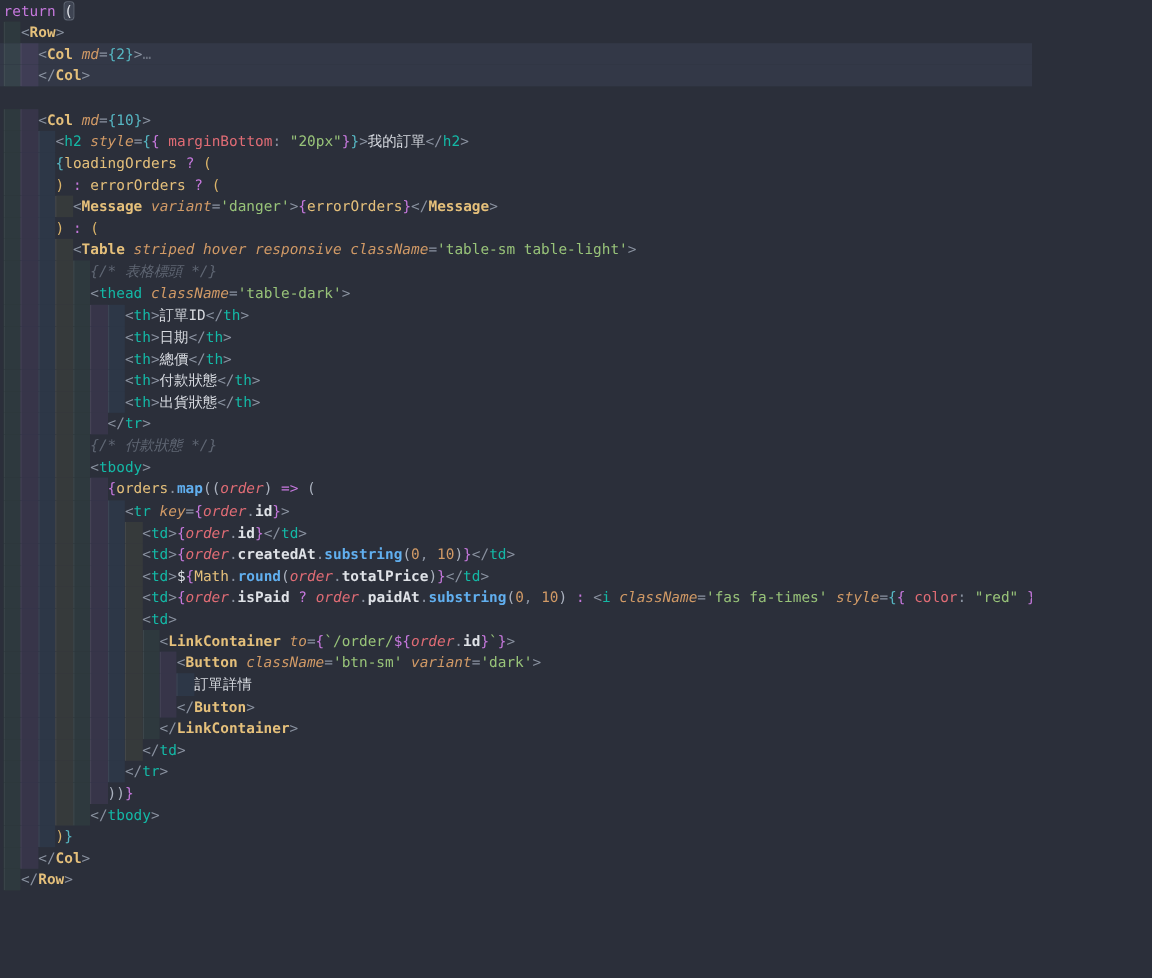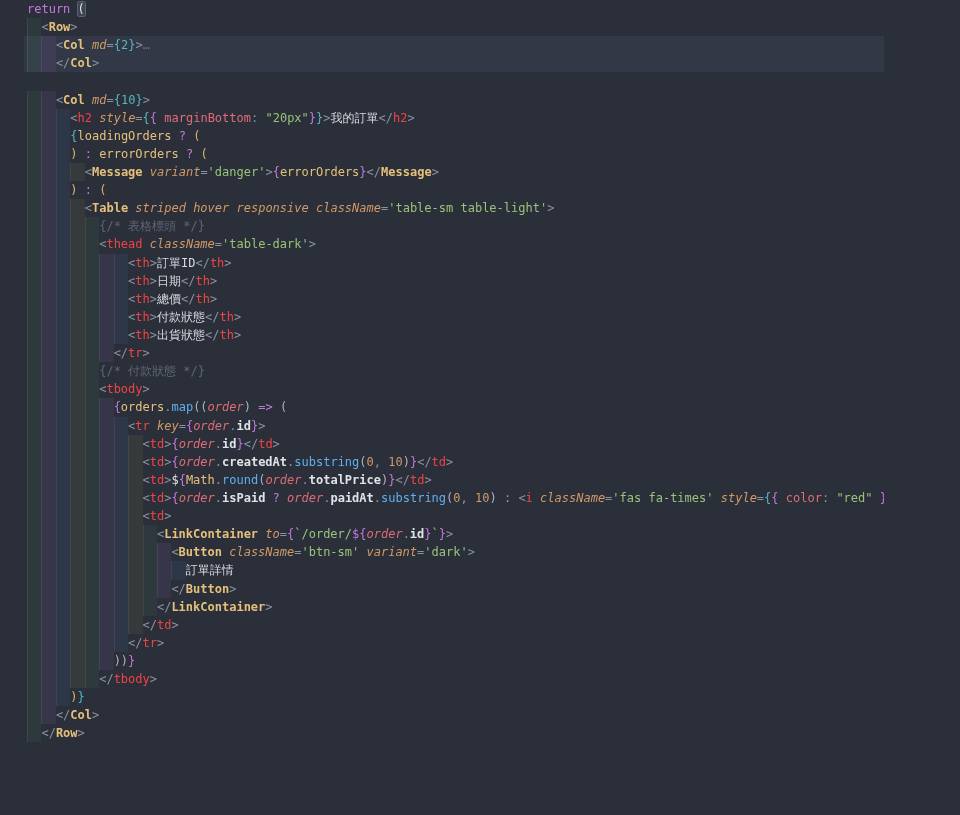--- a/index.html
+++ b/index.html
@@ -4,21 +4,20 @@
 <style>
   html,body{margin:0;padding:0;background:#2b2f3a;}
   #editor{
     position:relative;
     width:860px;height:815px;
     overflow:hidden;
     background:#2b2f3a;
     font-family:"DejaVu Sans Mono","Liberation Mono",monospace;
     font-size:12px;
     cursor:text;
-    margin-left:24px;
   }
   .line{
     position:relative;
     display:flex;
     height:18.11px;
     line-height:18.11px;
     white-space:pre;
     padding-left:3px;
   }
   .line.hl{background:#333847;}
@@ -28,32 +27,32 @@
     height:18.11px;
     flex:0 0 auto;
     box-shadow:inset 1px 0 0 rgba(255,255,255,0.07);
   }
   .ind-0{background:rgba(255,255,100,0.055);} 
   .ind-1{background:rgba(110,255,130,0.05);}  
   .ind-2{background:rgba(200,130,255,0.08);}  
   .ind-3{background:rgba(90,170,255,0.07);}   
   .code{flex:0 0 auto;}
   .tk-kw{color:#c678dd;}
-  .tk-tag{color:#ef4444;}
+  .tk-tag{color:#14b8a6;}
   .tk-comp{color:#e5c07b;font-weight:bold;}
   .tk-attr{color:#d19a66;font-style:italic;}
   .tk-str{color:#98c379;}
   .tk-num{color:#d19a66;}
   .tk-prop{color:#dfe2e7;font-weight:bold;}
-  .tk-func{color:#61afef;font-weight:normal;}
+  .tk-func{color:#61afef;font-weight:bold;}
   .tk-varb{color:#e5c07b;font-weight:normal;}
   .tk-param{color:#e06c75;font-style:italic;}
   .tk-punc{color:#8a92a0;}
   .tk-text{color:#d7dae0;}
-  .tk-cmt{color:#5f6673;}
+  .tk-cmt{color:#5f6673;font-style:italic;}
   .tk-objkey{color:#e06c75;}
   .tk-bcyan{color:#56b6c2;}
   .tk-bpurple{color:#c678dd;}
   .tk-bgold{color:#dcb56a;}
   .tk-bwhite{color:#abb2bf;}
   .tk-white{color:#dfe2e7;}
   .tk-dim{color:#6b7280;}
   .tk-match{
     color:#dfe2e7;
     background:#3e4452;

